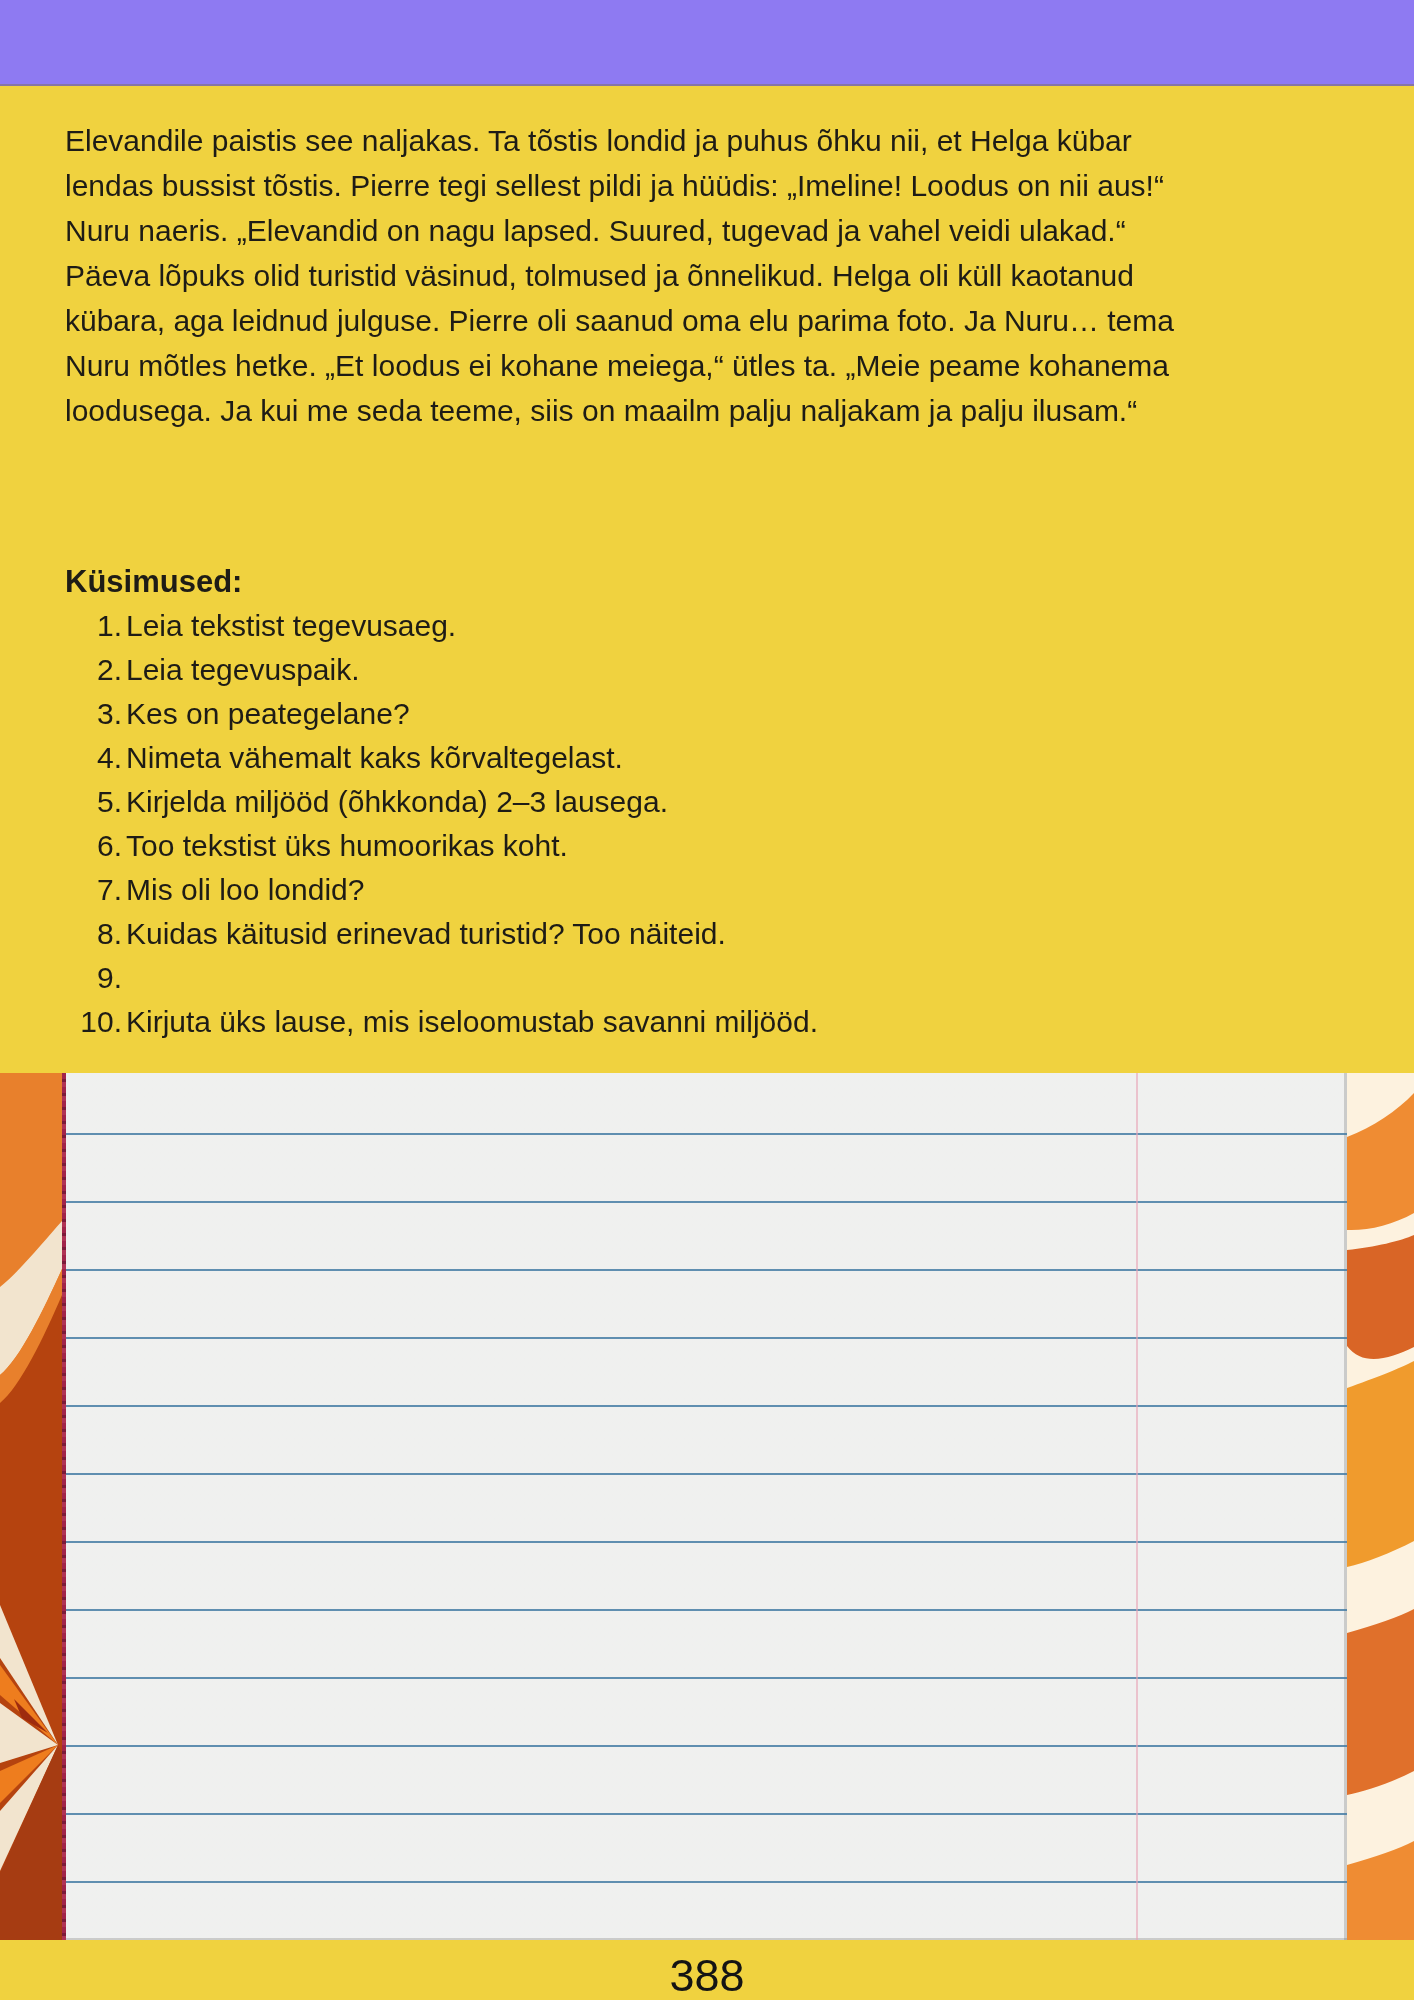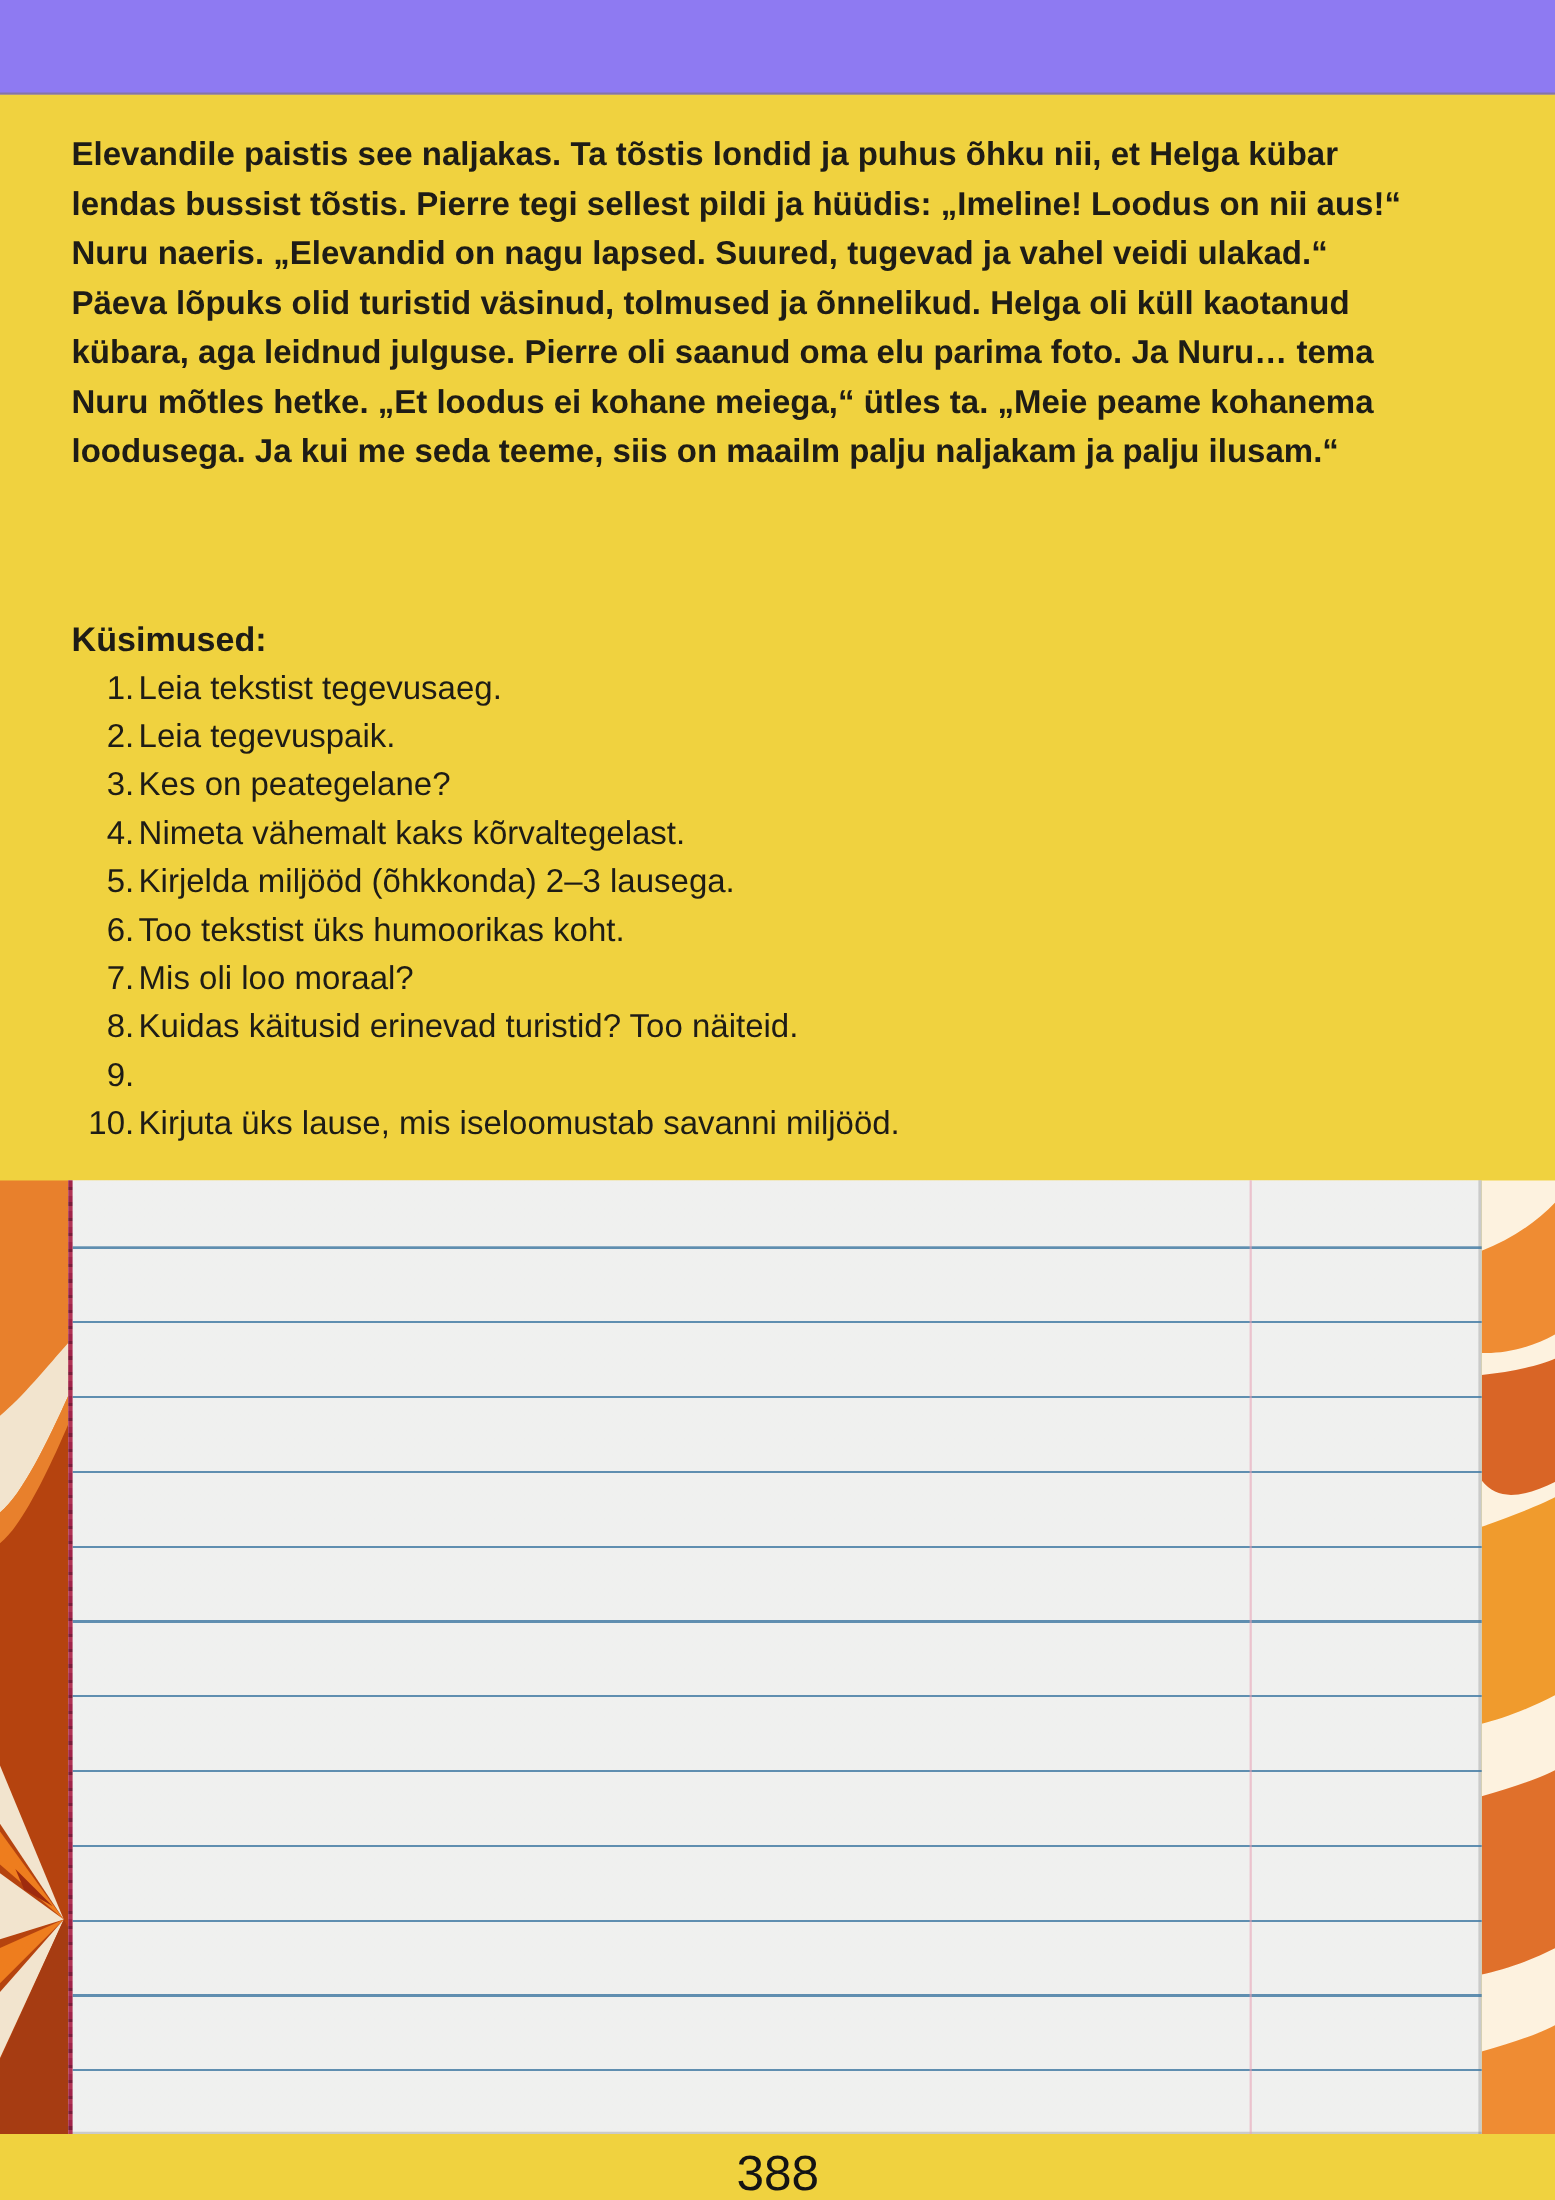--- a/index.html
+++ b/index.html
@@ -24,21 +24,20 @@
   }
 
   
   .story {
     position: absolute;
     top: 118px;
     left: 65px;
     right: 30px;
     font-size: 30px;
     line-height: 45px;
-    font-weight: bold;
   }
   .story-line { white-space: nowrap; }
 
   
   .questions-heading {
     position: absolute;
     top: 559px;
     left: 65px;
     font-size: 31px;
     font-weight: bold;
@@ -159,21 +158,21 @@
     <li class="q">
       <span class="qnum">5.</span>
       <span class="qtext">Kirjelda miljööd (õhkkonda) 2–3 lausega.</span>
     </li>
     <li class="q">
       <span class="qnum">6.</span>
       <span class="qtext">Too tekstist üks humoorikas koht.</span>
     </li>
     <li class="q">
       <span class="qnum">7.</span>
-      <span class="qtext">Mis oli loo moraal?</span>
+      <span class="qtext">Mis oli loo londid?</span>
     </li>
     <li class="q">
       <span class="qnum">8.</span>
       <span class="qtext">Kuidas käitusid erinevad turistid? Too näiteid.</span>
     </li>
     <li class="q">
       <span class="qnum">9.</span>
     </li>
     <li class="q">
       <span class="qnum">10.</span>

